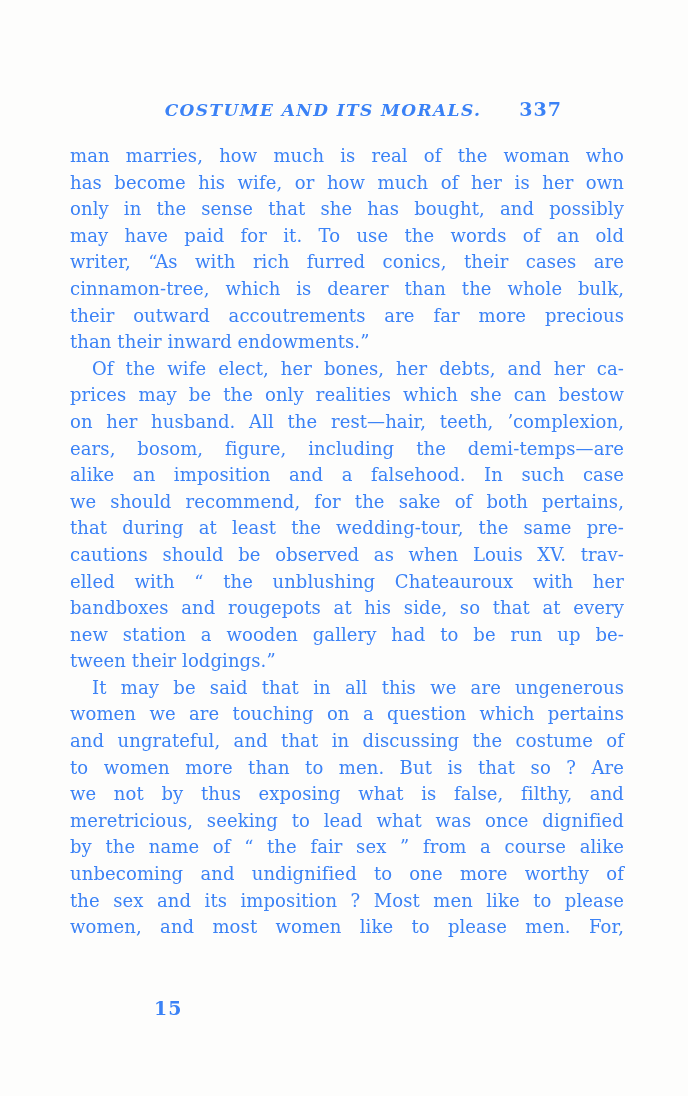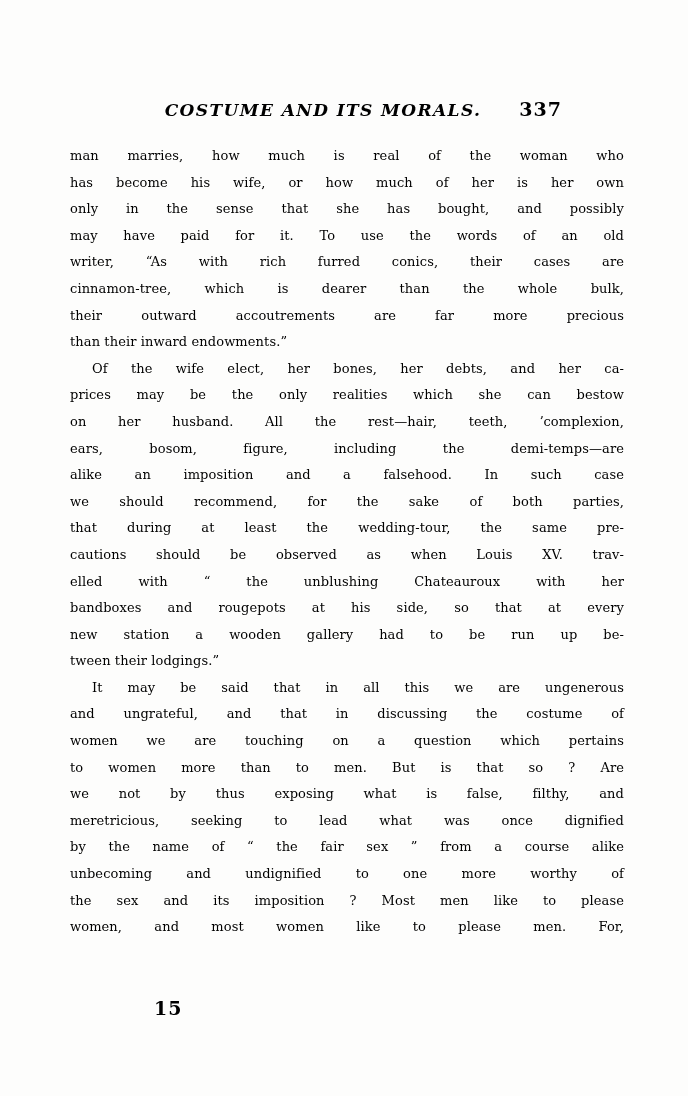--- a/index.html
+++ b/index.html
@@ -6,21 +6,21 @@
     margin: 0;
     padding: 0;
     background: #ffffff;
   }
   .page {
     position: relative;
     width: 688px;
     height: 1096px;
     background: #fdfdfc;
     font-family: "DejaVu Serif", "Liberation Serif", serif;
-    color: #000000;
+    color: #3b82f6;
     overflow: hidden;
   }
   .running-head {
     position: absolute;
     top: 100px;
     left: 70px;
     width: 554px;
     height: 26px;
   }
   .running-title {
@@ -43,21 +43,21 @@
     font-weight: 600;
     letter-spacing: 1px;
   }
   .text-block {
     position: absolute;
     top: 143px;
     left: 70px;
     width: 554px;
   }
   .line {
-    font-size: 13px;
+    font-size: 18px;
     line-height: 26.6px;
     height: 26.6px;
     text-align: justify;
     text-align-last: justify;
     letter-spacing: 0.1px;
     white-space: nowrap; 
   }
   .line.just {
     white-space: normal;
   }
@@ -96,30 +96,30 @@
       <div class="line just"><span>may have paid for it.  To use the words of an old</span></div>
       <div class="line just"><span>writer, “As with rich furred conics, their cases are</span></div>
       <div class="line just"><span>cinnamon-tree, which is dearer than the whole bulk,</span></div>
       <div class="line just"><span>their outward accoutrements are far more precious</span></div>
       <div class="line no-just"><span>than their inward endowments.”</span></div>
       <div class="line just indent"><span>Of the wife elect, her bones, her debts, and her ca-</span></div>
       <div class="line just"><span>prices may be the only realities which she can bestow</span></div>
       <div class="line just"><span>on her husband.  All the rest—hair, teeth, ʼcomplexion,</span></div>
       <div class="line just"><span>ears, bosom, figure, including the </span><span class="it">demi-temps</span><span>—are</span></div>
       <div class="line just"><span>alike an imposition and a falsehood.  In such case</span></div>
-      <div class="line just"><span>we should recommend, for the sake of both parties,</span></div>
+      <div class="line just"><span>we should recommend, for the sake of both pertains,</span></div>
       <div class="line just"><span>that during at least the wedding-tour, the same pre-</span></div>
       <div class="line just"><span>cautions should be observed as when Louis XV. trav-</span></div>
       <div class="line just"><span>elled with “ the unblushing Chateauroux with her</span></div>
       <div class="line just"><span>bandboxes and rougepots at his side, so that at every</span></div>
       <div class="line just"><span>new station a wooden gallery had to be run up be-</span></div>
       <div class="line no-just"><span>tween their lodgings.”</span></div>
       <div class="line just indent"><span>It may be said that in all this we are ungenerous</span></div>
+      <div class="line just"><span>women we are touching on a question which pertains</span></div>
       <div class="line just"><span>and ungrateful, and that in discussing the costume of</span></div>
-      <div class="line just"><span>women we are touching on a question which pertains</span></div>
       <div class="line just"><span>to women more than to men.  But is that so ?  Are</span></div>
       <div class="line just"><span>we not by thus exposing what is false, filthy, and</span></div>
       <div class="line just"><span>meretricious, seeking to lead what was once dignified</span></div>
       <div class="line just"><span>by the name of “ the fair sex ” from a course alike</span></div>
       <div class="line just"><span>unbecoming and undignified to one more worthy of</span></div>
       <div class="line just"><span>the sex and its imposition ?  Most men like to please</span></div>
       <div class="line just"><span>women, and most women like to please men.  For,</span></div>
     </div>
 
   <div class="signature-mark">15</div>

